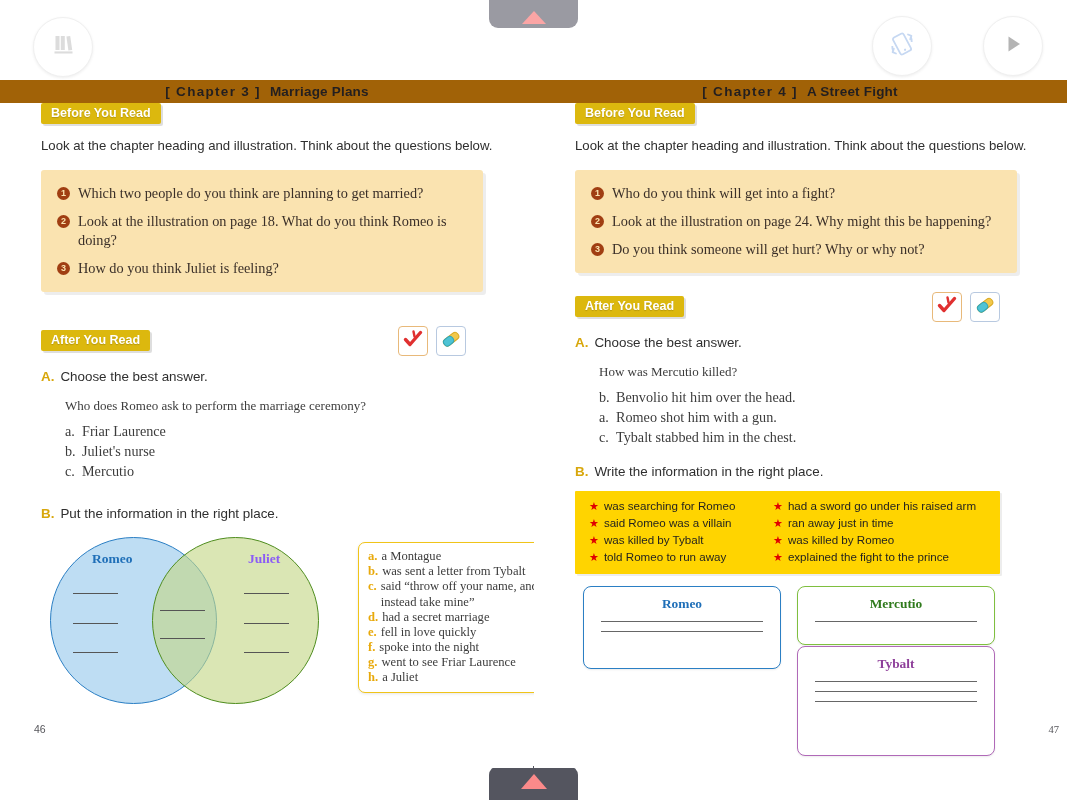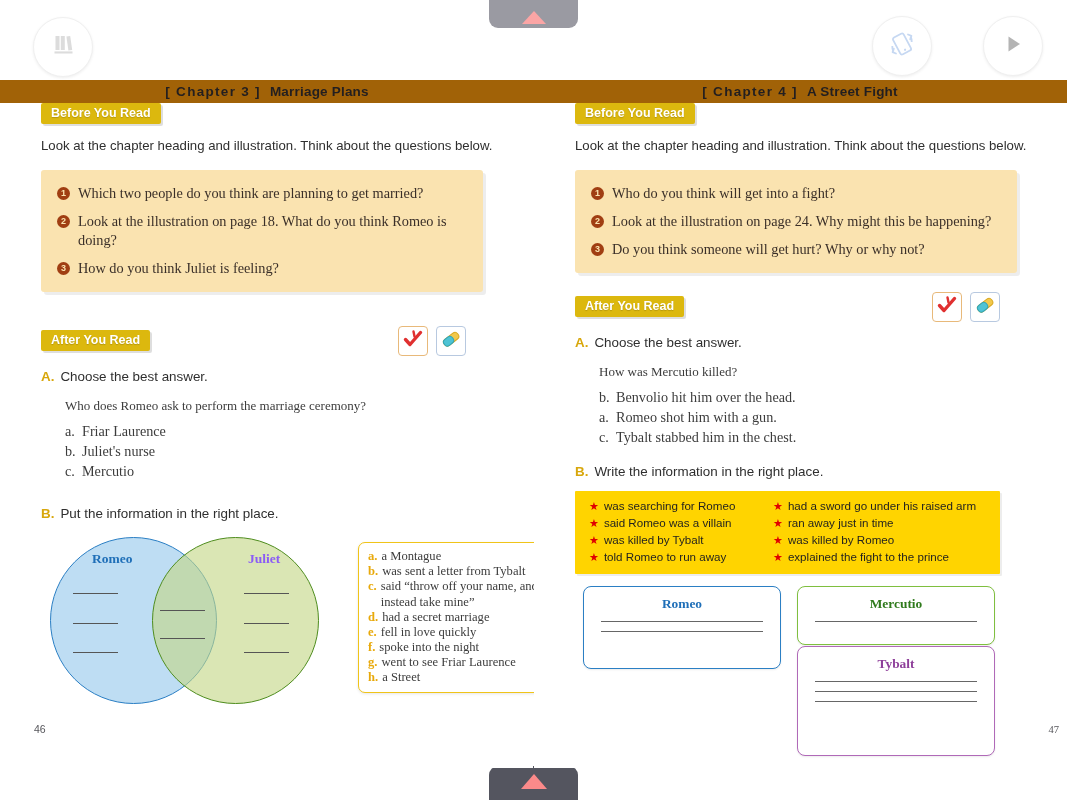--- a/index.html
+++ b/index.html
@@ -314,21 +314,21 @@
           <div class="word-item">
             <span class="wl">f.</span>
             <span>spoke into the night</span>
           </div>
           <div class="word-item">
             <span class="wl">g.</span>
             <span>went to see Friar Laurence</span>
           </div>
           <div class="word-item">
             <span class="wl">h.</span>
-            <span>a Street</span>
+            <span>a Juliet</span>
           </div>
         </div>
       </div>
 
     </div>
     <div class="pagenum" id="pagenum-left">46</div>
   </div>
 
   <div class="page" id="page-right">
     <div class="page-inner">

